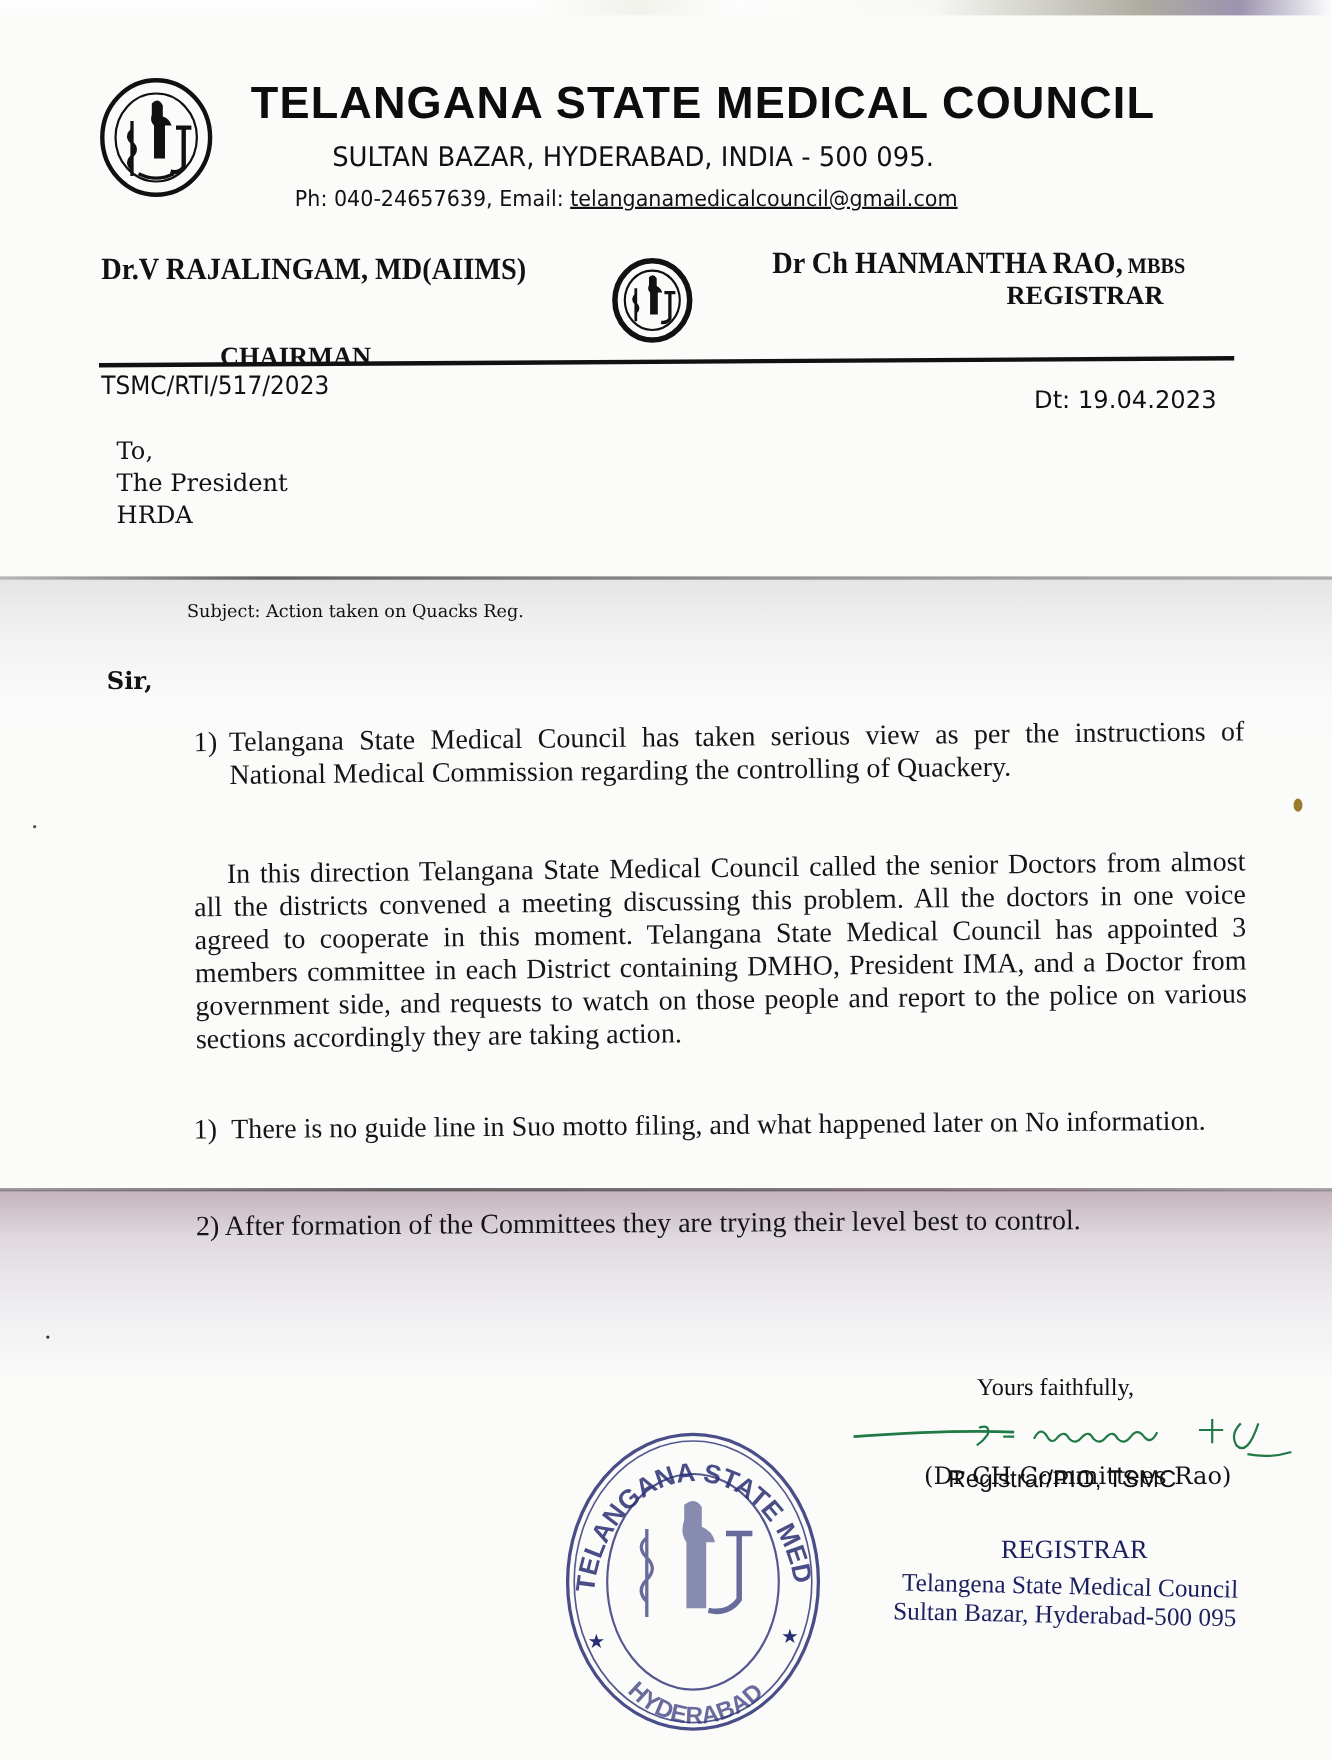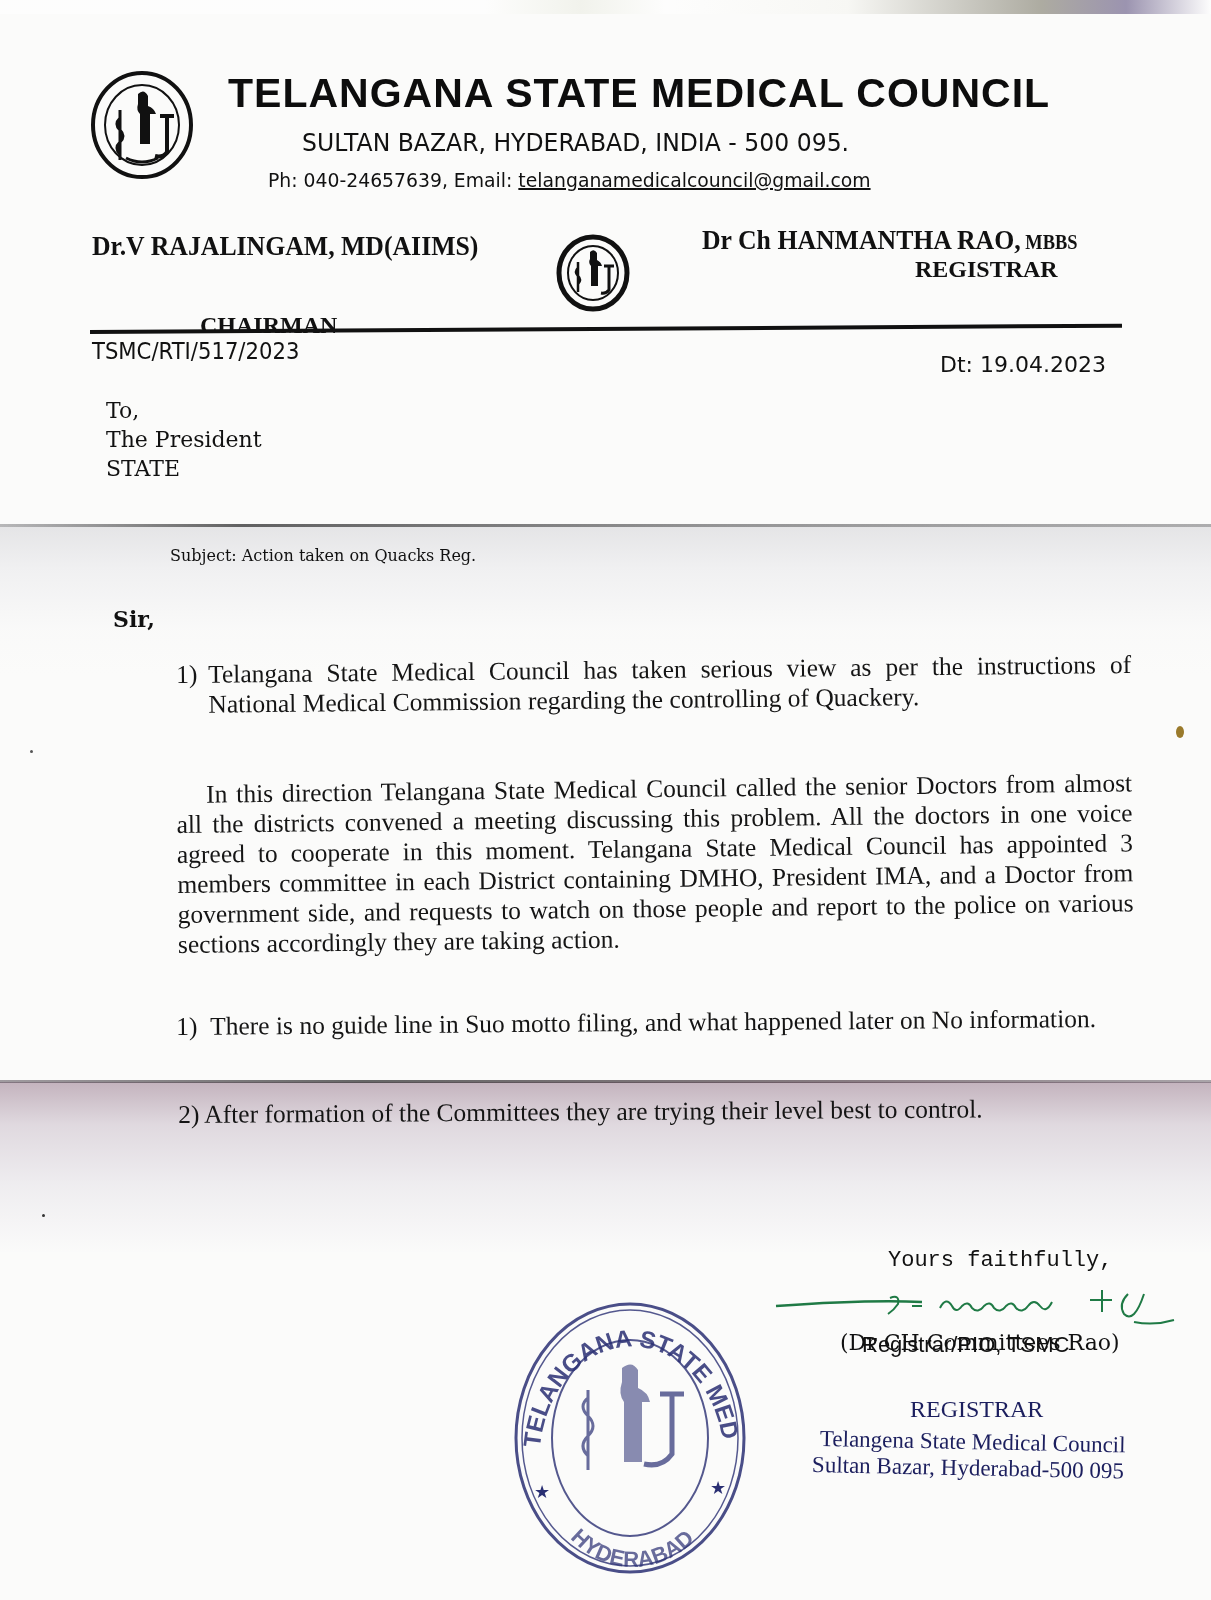--- a/index.html
+++ b/index.html
@@ -57,37 +57,37 @@
 
   .rule {
     left: 90px; top: 330px; width: 1032px; height: 4px; background: #111;
     transform: rotate(-0.35deg); transform-origin: left;
   }
   .ref { left: 92px; top: 338px; font-family: "DejaVu Sans", sans-serif; font-size: 23px; white-space: nowrap; transform: scaleX(0.92); transform-origin: left; }
   .date { left: 940px; top: 324px; font-family: "DejaVu Sans", sans-serif; font-size: 22px; white-space: nowrap; margin-top: 28px; }
 
   .to { left: 95px; top: 396px; font-family: "DejaVu Serif", serif; font-size: 22px; line-height: 29px; margin-left: 11px; }
   .subject { left: 170px; top: 546px; font-family: "DejaVu Serif", serif; font-size: 16px; white-space: nowrap; }
-  .sir { left: 97px; top: 606px; font-family: "DejaVu Serif", serif; font-size: 22px; font-weight: 700; margin-left: 16px; }
+  .sir { left: 97px; top: 606px; font-family: "DejaVu Serif", serif; font-size: 22px; font-weight: 700; }
 
   .para {
     position: absolute; text-align: justify; font-family: "Liberation Serif", serif;
     font-size: 25.5px; line-height: 30px; color: #151515;
   }
   .p1 { left: 176px; top: 660px; width: 955px; transform: rotate(-0.6deg); transform-origin: left top; }
   .p1 .num { position: absolute; left: 0; top: 0; }
   .p1 .txt { margin-left: 32px; text-align: justify; text-align-last: left; }
   .p2 { left: 176px; top: 780px; width: 956px; transform: rotate(-0.7deg); transform-origin: left top; }
   .p2 .txt { text-indent: 30px; text-align-last: left; }
   .p3 { left: 176px; top: 1012px; width: 930px; transform: rotate(-0.5deg); transform-origin: left top; }
   .p3 .num { position: absolute; left: 0; top: 0; }
   .p3 .txt { margin-left: 34px; text-align: left; }
   .p4 { left: 178px; top: 1100px; width: 940px; transform: rotate(-0.4deg); transform-origin: left top; white-space: nowrap; }
 
-  .closing { left: 888px; top: 1248px; font-family: Liberation Mono, monospace; font-size: 22px; white-space: nowrap; }
+  .closing { left: 888px; top: 1248px; font-family: Liberation Serif, serif; font-size: 22px; white-space: nowrap; }
   .signature { left: 772px; top: 1280px; width: 420px; height: 60px; }
   .sig-name { left: 840px; top: 1330px; font-family: "DejaVu Serif", serif; font-size: 22px; white-space: nowrap; }
   .sig-role { left: 862px; top: 1332px; font-family: Liberation Sans, sans-serif; font-size: 22px; white-space: nowrap; }
   .stamp-text { color: #1c1f5e; font-family: "Liberation Serif", serif; }
   .stamp-reg { left: 910px; top: 1396px; font-size: 24px; white-space: nowrap; }
   .stamp-org { left: 820px; top: 1426px; font-size: 23px; white-space: nowrap; transform: rotate(1.2deg); transform-origin: left; }
   .stamp-addr { left: 812px; top: 1452px; font-size: 23px; white-space: nowrap; transform: rotate(1.2deg); transform-origin: left; }
   .round-seal { left: 510px; top: 1298px; width: 240px; height: 280px; }
 
   .speck1 { left: 1176px; top: 726px; width: 8px; height: 12px; border-radius: 50%; background: #9a7a2b; }
@@ -129,21 +129,21 @@
 <div class="abs reg-name"><span>Dr Ch HANMANTHA RAO,</span><span class="deg"> MBBS</span></div>
 <div class="abs reg-role">REGISTRAR</div>
 
 <div class="abs rule"></div>
 <div class="abs ref">TSMC/RTI/517/2023</div>
 <div class="abs date">Dt: 19.04.2023</div>
 
 <div class="abs to">
   <div>To,</div>
   <div>The President</div>
-  <div>STATE</div>
+  <div>HRDA</div>
 </div>
 
 <div class="abs subject">Subject: Action taken on Quacks Reg.</div>
 <div class="abs sir">Sir,</div>
 
 <div class="para p1">
   <span class="num">1)</span>
   <div class="txt">Telangana State Medical Council has taken serious view as per the instructions of National Medical Commission regarding the controlling of Quackery.</div>
 </div>
 <div class="para p2">

